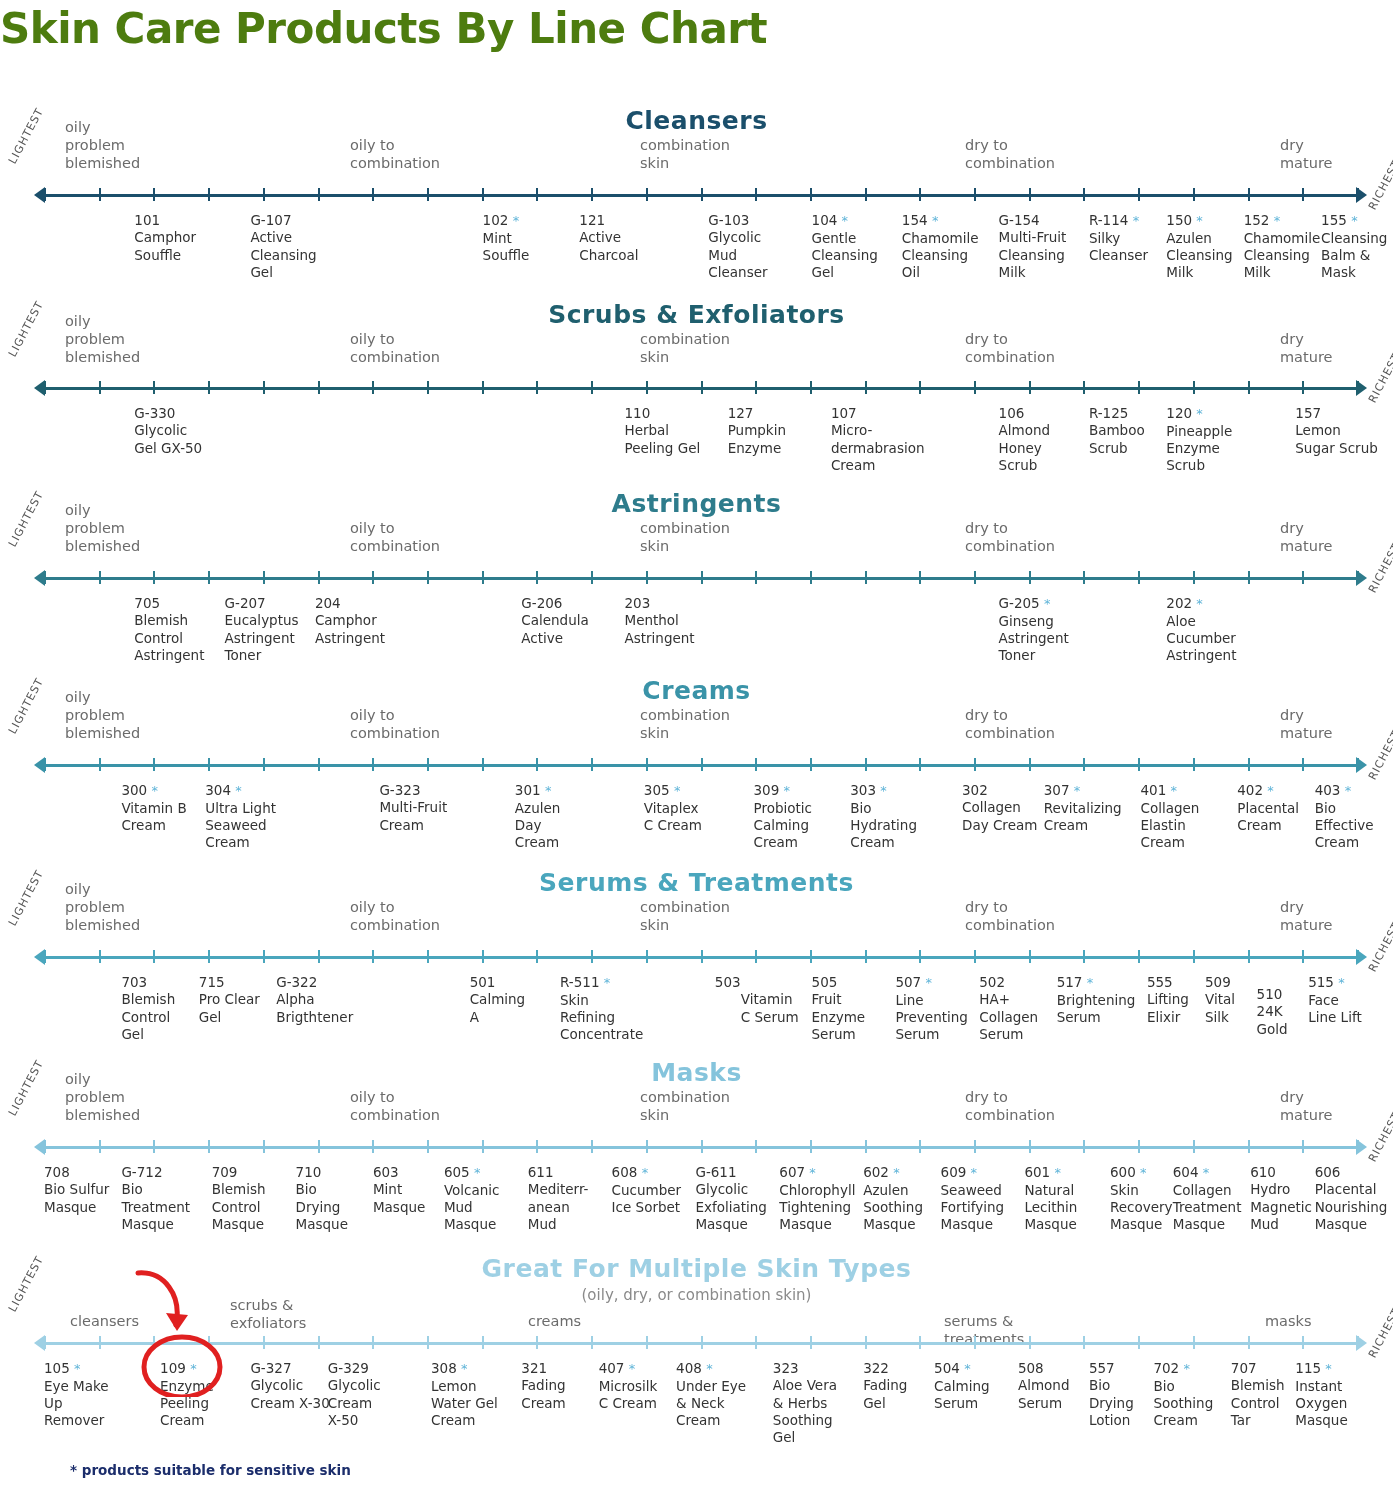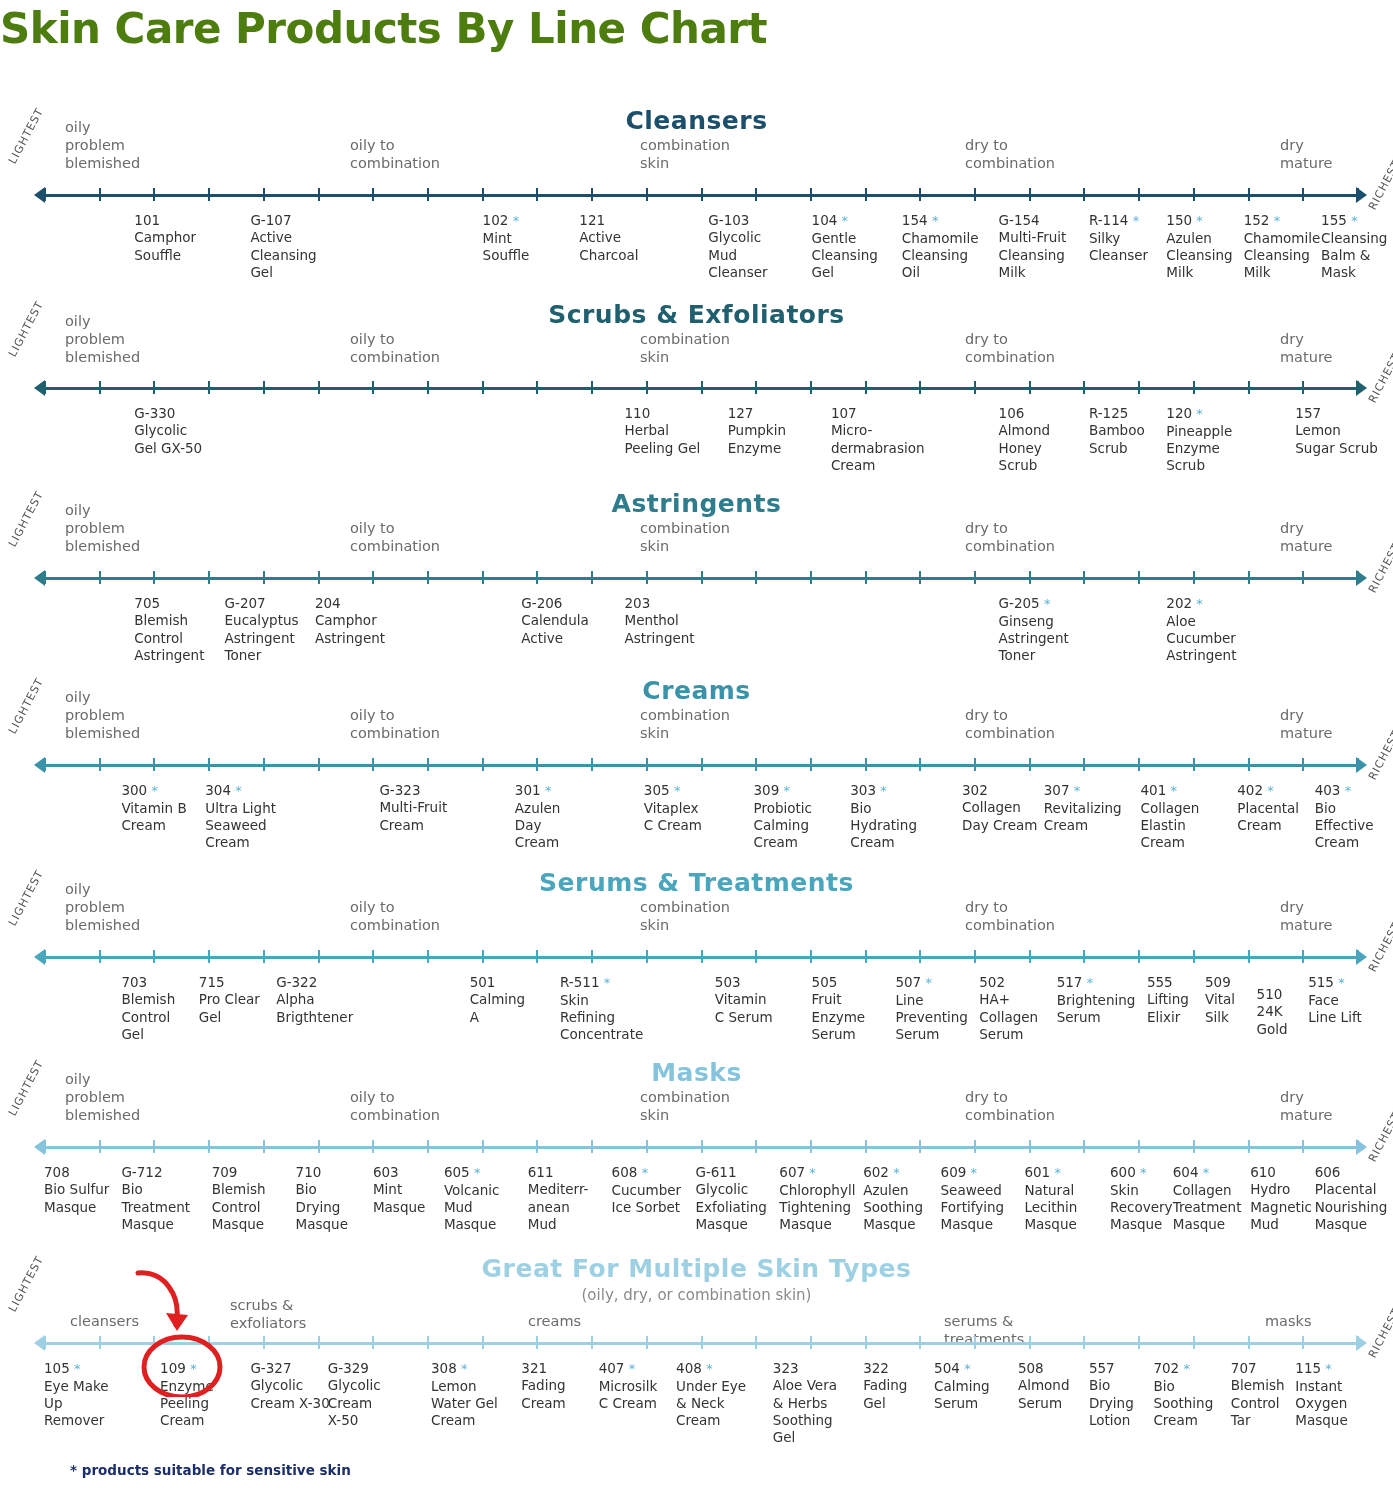--- a/index.html
+++ b/index.html
@@ -434,21 +434,21 @@
 Gel</div></div>
       <div class="item" style="left: 154.8px; max-width: 95px;"><div>715</div><div style="white-space: pre-line;">Pro Clear
 Gel</div></div>
       <div class="item" style="left: 232.2px; max-width: 95px;"><div>G-322</div><div style="white-space: pre-line;">Alpha
 Brigthtener</div></div>
       <div class="item" style="left: 425.7px; max-width: 95px;"><div>501</div><div style="white-space: pre-line;">Calming
 A</div></div>
       <div class="item" style="left: 516px; max-width: 95px;"><div>R-511 <span class="star">*</span></div><div style="white-space: pre-line;">Skin
 Refining
 Concentrate</div></div>
-      <div class="item" style="left: 670.8px; max-width: 95px;"><div>503</div><div style="white-space: pre-line;">Vitamin
+      <div class="item" style="left: 670.8px; max-width: 95px;"><div>503</div><div style="white-space: pre-line; margin-left: 26px;">Vitamin
 C Serum</div></div>
       <div class="item" style="left: 767.55px; max-width: 95px;"><div>505</div><div style="white-space: pre-line;">Fruit
 Enzyme
 Serum</div></div>
       <div class="item" style="left: 851.4px; max-width: 95px;"><div>507 <span class="star">*</span></div><div style="white-space: pre-line;">Line
 Preventing
 Serum</div></div>
       <div class="item" style="left: 935.25px; max-width: 95px;"><div>502</div><div style="white-space: pre-line;">HA+
 Collagen
 Serum</div></div>

